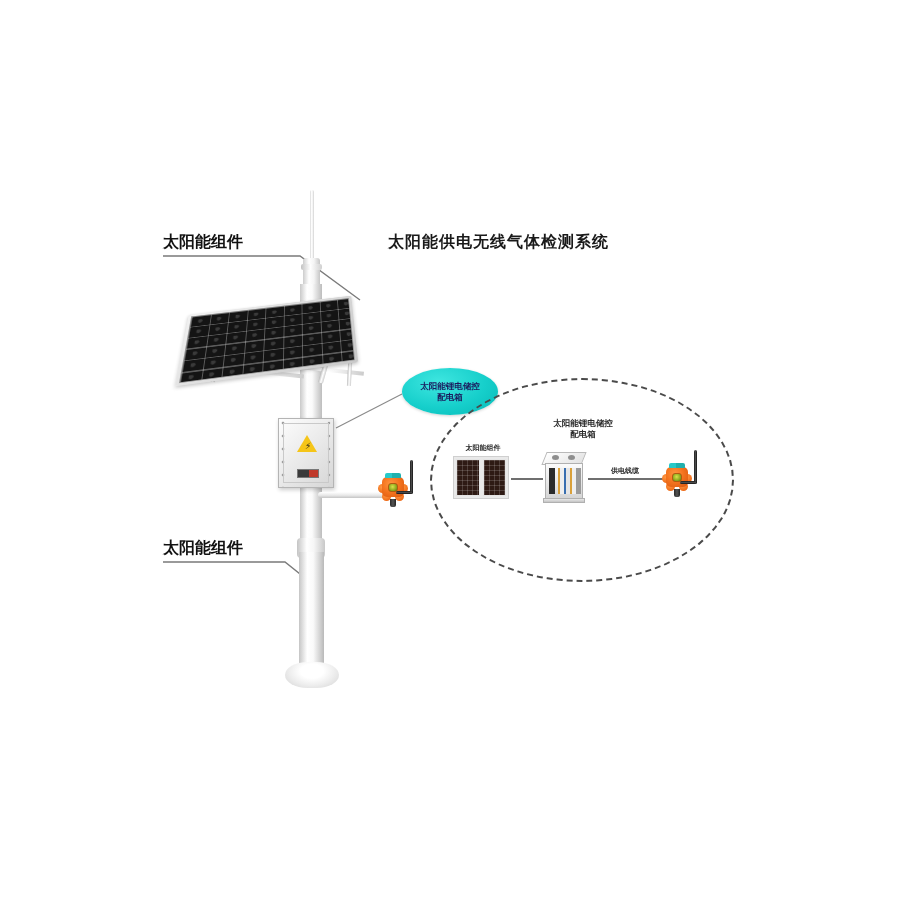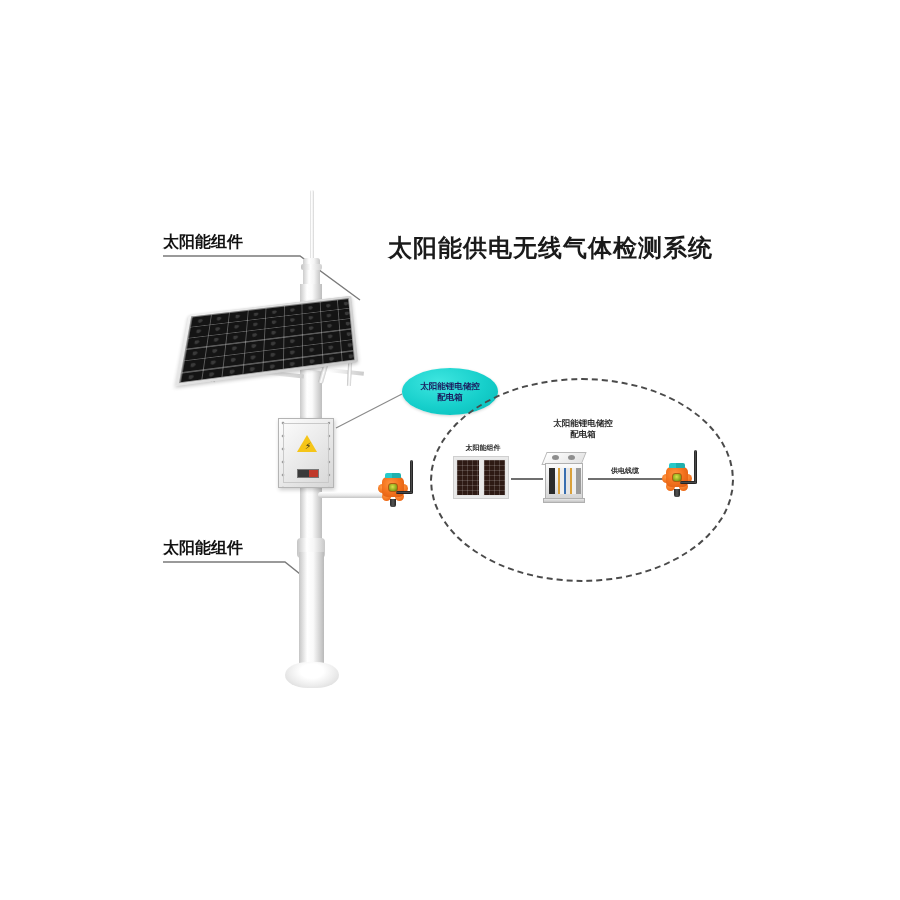--- a/index.html
+++ b/index.html
@@ -14,21 +14,21 @@
     background: #ffffff;
     overflow: hidden;
     font-family: "DejaVu Sans", "Liberation Sans", sans-serif;
   }
 
   
   .main-title {
     position: absolute;
     left: 388px;
     top: 232px;
-    font-size: 24px;
+    font-size: 16px;
     font-weight: bold;
     color: #1a1a1a;
     letter-spacing: 1px;
     white-space: nowrap;
   }
 
   
   .callout-label {
     position: absolute;
     font-size: 16px;

